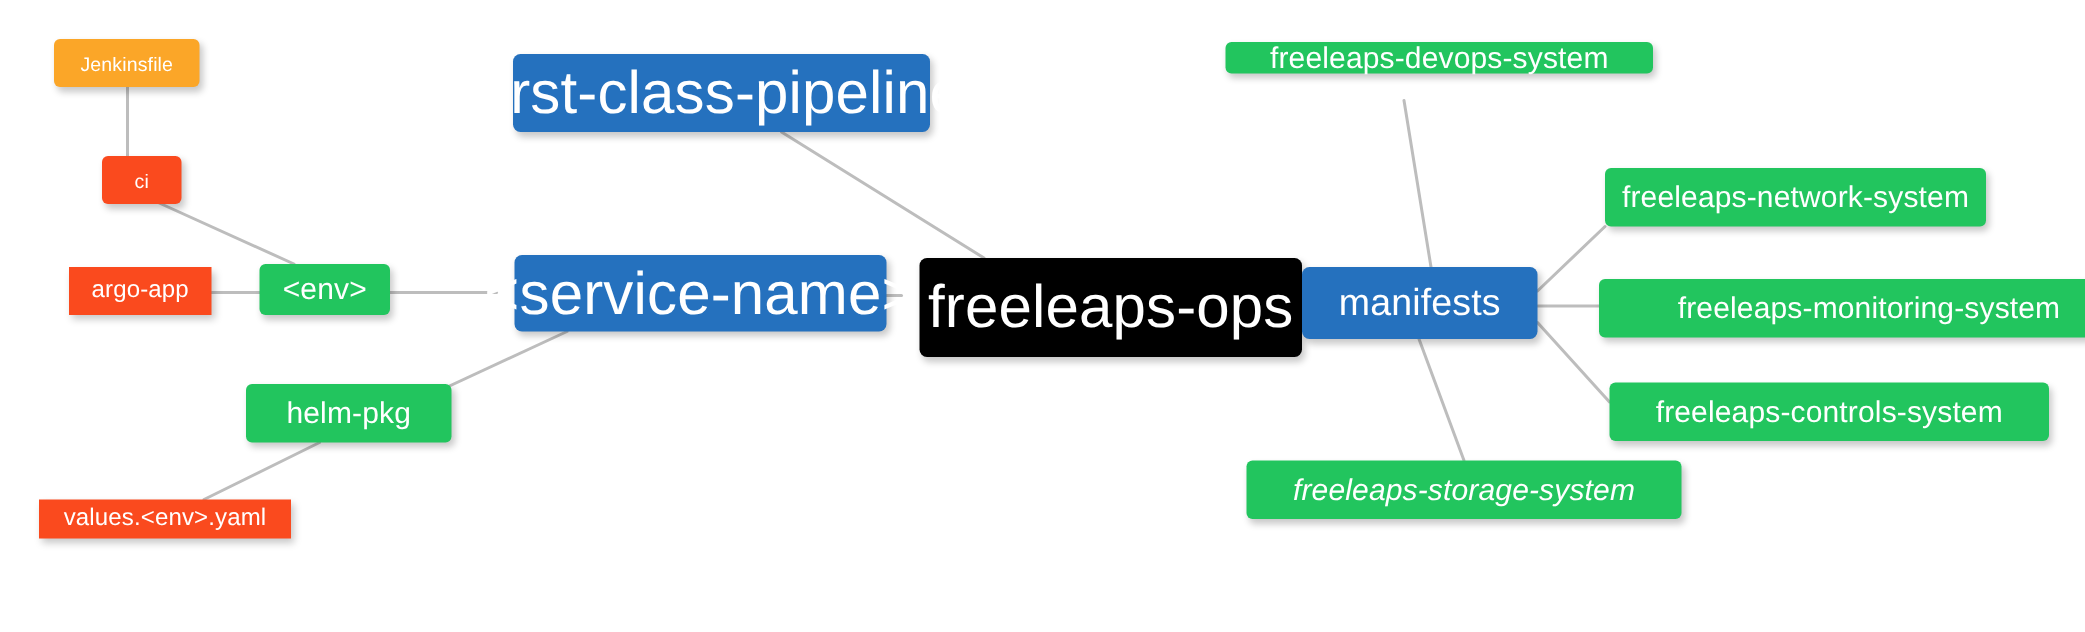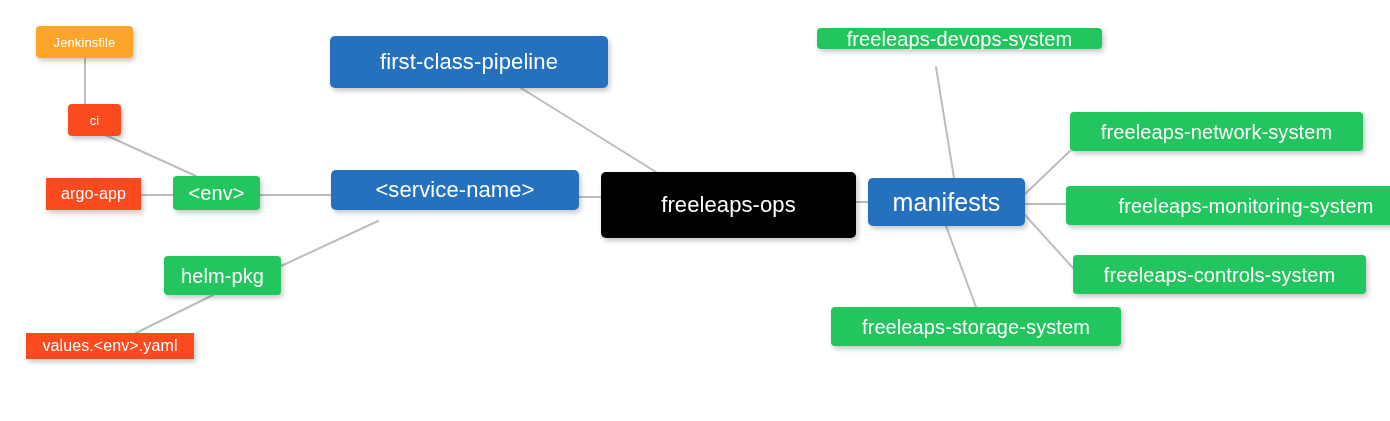--- a/index.html
+++ b/index.html
@@ -47,21 +47,21 @@
   .n-orange { background: #FBA628; }
   .n-red    { background: #FA4A1E; }
   .n-green  { background: #22C55E; }
   .n-blue   { background: #2571BE; }
   .n-dark   { background: #000000; }
 
   .sz-xs { font-size: 13px; padding: 0 9px; border-radius: 4px; }
   .sz-s  { font-size: 16px; padding: 0 11px; border-radius: 0; }
   .sz-m  { font-size: 20px; padding: 0 13px; border-radius: 4px; }
   .sz-l  { font-size: 25px; padding: 12px 15px; border-radius: 5px; }
-  .sz-xl { font-size: 22px; padding: 0 19px; border-radius: 5px; }
+  .sz-xl { font-size: 40px; padding: 0 19px; border-radius: 5px; margin-left: 12px; }
 </style>
 </head>
 <body>
 
 <div id="mindmap">
   <svg id="edge-layer" viewBox="0 0 1390 421" width="1390" height="421" xmlns="http://www.w3.org/2000/svg">
       <line x1="69" y1="58" x2="69" y2="104" stroke="#bdbdbd" stroke-width="2" stroke-linecap="round"></line>
       <line x1="85" y1="133" x2="180" y2="176" stroke="#bdbdbd" stroke-width="2" stroke-linecap="round"></line>
       <line x1="125" y1="195" x2="157" y2="195" stroke="#bdbdbd" stroke-width="2" stroke-linecap="round"></line>
       <line x1="244" y1="195" x2="315" y2="195" stroke="#bdbdbd" stroke-width="2" stroke-linecap="round"></line>
@@ -81,46 +81,46 @@
     </div>
     <div class="node n-red sz-xs" style="left: 52px; top: 104px; width: 53px; height: 32px; text-align: right;">
       <span>ci</span>
     </div>
     <div class="node n-red sz-s" style="left: 30px; top: 178px; width: 95px; height: 32px;">
       <span>argo-app</span>
     </div>
     <div class="node n-green sz-m" style="left: 157px; top: 176px; width: 87px; height: 34px;">
       <span>&lt;env&gt;</span>
     </div>
-    <div class="node n-green sz-m" style="left: 148px; top: 256px; width: 117px; height: 39px;">
+    <div class="node n-green sz-m" style="left: 148px; top: 256px; width: 137px; height: 39px;">
       <span>helm-pkg</span>
     </div>
     <div class="node n-red sz-s" style="left: 10px; top: 333px; width: 168px; height: 26px;">
       <span>values.&lt;env&gt;.yaml</span>
     </div>
     <div class="node n-blue sz-xl" style="left: 314px; top: 36px; width: 278px; height: 52px;">
       <span>first-class-pipeline</span>
     </div>
-    <div class="node n-blue sz-xl" style="left: 315px; top: 170px; width: 248px; height: 40px;">
+    <div class="node n-blue sz-xl" style="left: 315px; top: 170px; width: 248px; height: 51px;">
       <span>&lt;service-name&gt;</span>
     </div>
     <div class="node n-dark sz-xl" style="left: 585px; top: 172px; width: 255px; height: 66px;">
       <span>freeleaps-ops</span>
     </div>
     <div class="node n-blue sz-l" style="left: 852px; top: 178px; width: 157px; height: 48px;">
       <span>manifests</span>
     </div>
     <div class="node n-green sz-m" style="left: 801px; top: 28px; width: 285px; height: 21px;">
       <span>freeleaps-devops-system</span>
     </div>
-    <div class="node n-green sz-m" style="left: 1054px; top: 112px; width: 293px; height: 39px;">
+    <div class="node n-green sz-m" style="left: 1054px; top: 112px; width: 254px; height: 39px;">
       <span>freeleaps-network-system</span>
     </div>
     <div class="node n-green sz-m" style="left: 1050px; top: 186px; width: 360px; height: 39px;">
       <span>freeleaps-monitoring-system</span>
     </div>
     <div class="node n-green sz-m" style="left: 1057px; top: 255px; width: 293px; height: 39px;">
       <span>freeleaps-controls-system</span>
     </div>
-    <div class="node n-green sz-m" style="left: 815px; top: 307px; width: 290px; height: 39px;">
+    <div class="node n-green sz-m" style="left: 815px; top: 307px; width: 290px; height: 39px; font-style: italic;">
       <span>freeleaps-storage-system</span>
     </div>
   </div>
 
 </body></html>

